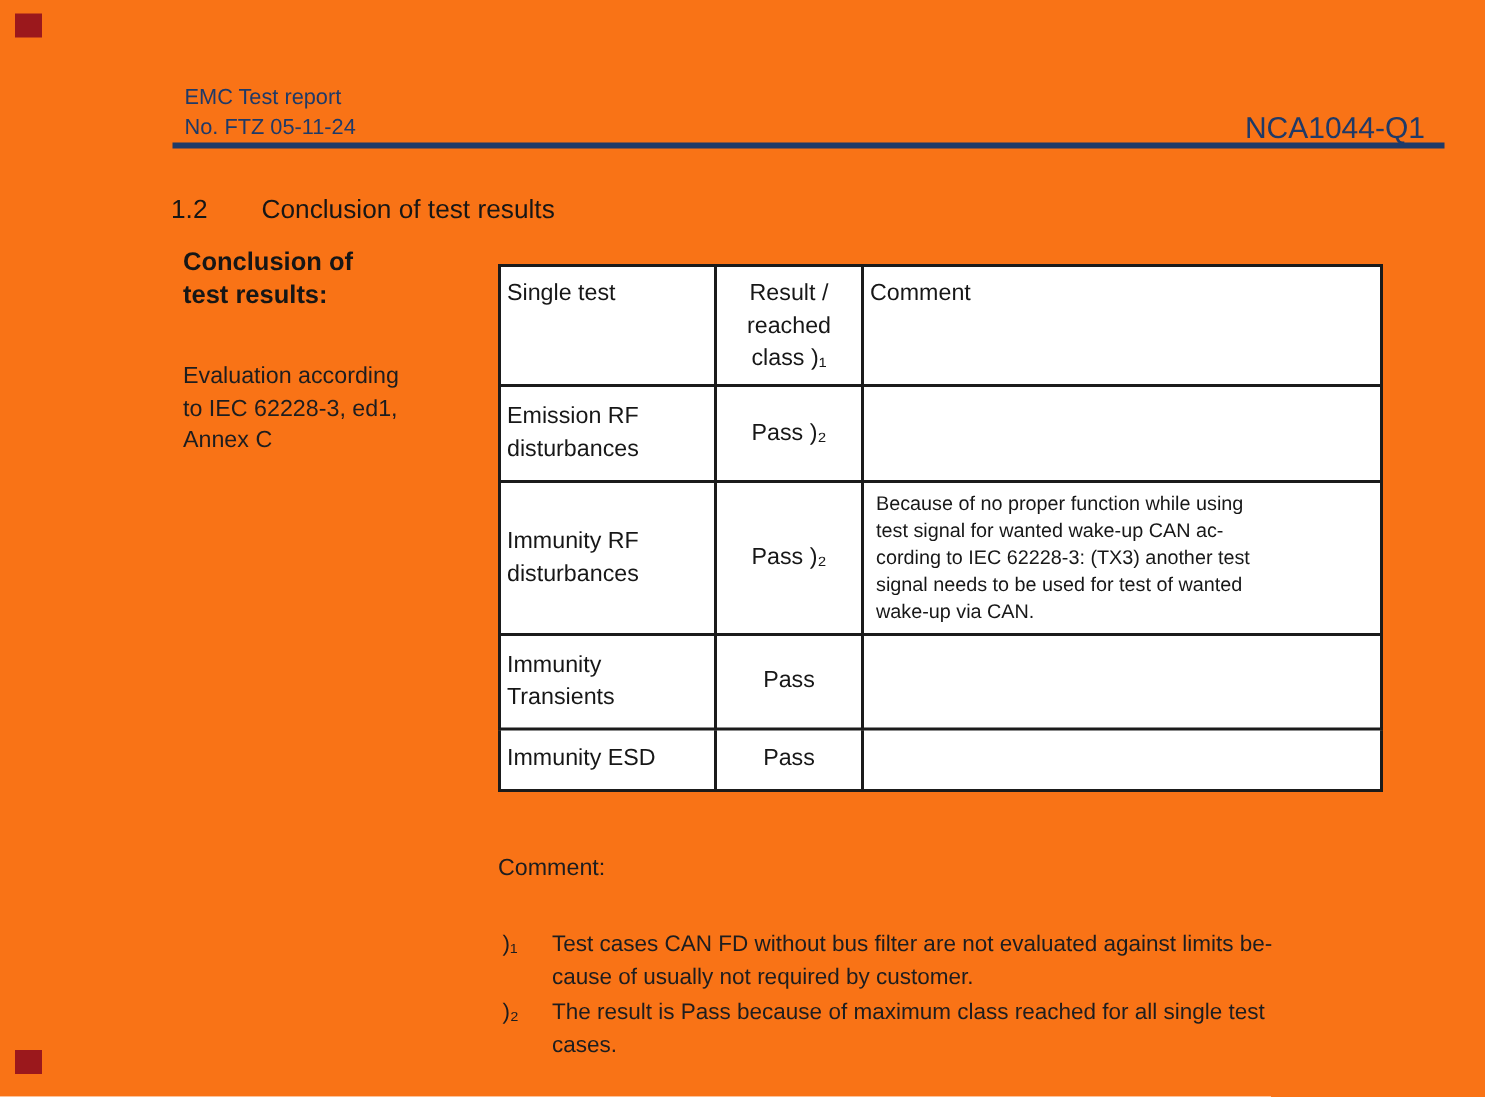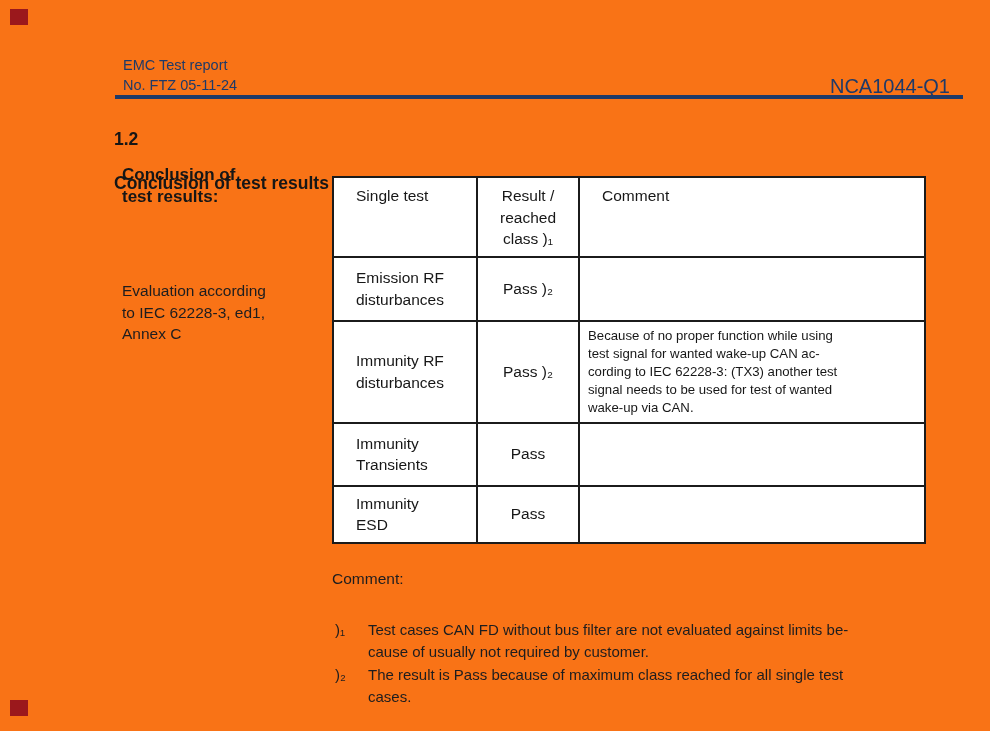--- a/index.html
+++ b/index.html
@@ -52,60 +52,58 @@
     height: 4px;
     background: #1f3a68;
   }
 
   
   .section-heading {
     position: absolute;
     left: 114px;
     top: 129px;
     display: flex;
-    gap: 23px;
+    gap: 36px;
     font-size: 17.5px;
-    font-weight: bold;
+    font-weight: normal;
     color: #161616;
-    flex-direction: column;
   }
 
   
   .side-label {
     position: absolute;
     left: 122px;
     top: 164px;
     font-size: 17px;
     font-weight: bold;
     line-height: 21.5px;
     color: #161616;
   }
   .side-desc {
     position: absolute;
     left: 122px;
     top: 240px;
     font-size: 15.5px;
     line-height: 21.5px;
-    margin-top: 40px;
   }
 
   
   table.report-table {
     position: absolute;
     left: 332px;
     top: 176px;
     border-collapse: collapse;
     table-layout: fixed;
     font-size: 15.5px;
     line-height: 21.5px;
     color: #171717;
   }
   .report-table td {
     border: 2px solid #1b1b1b;
-    padding: 6px 22px;
+    padding: 6px 4px;
     vertical-align: middle;
     background: #ffffff;
   }
   .report-table tr.head td { vertical-align: top; padding-top: 7px; }
   .report-table .c-test { width: 144px; text-align: left; }
   .report-table .c-result { width: 98px; text-align: center; }
   .report-table .c-comment { width: 346px; text-align: left; }
   .report-table .small-note {
     font-size: 13.2px;
     line-height: 18px;

